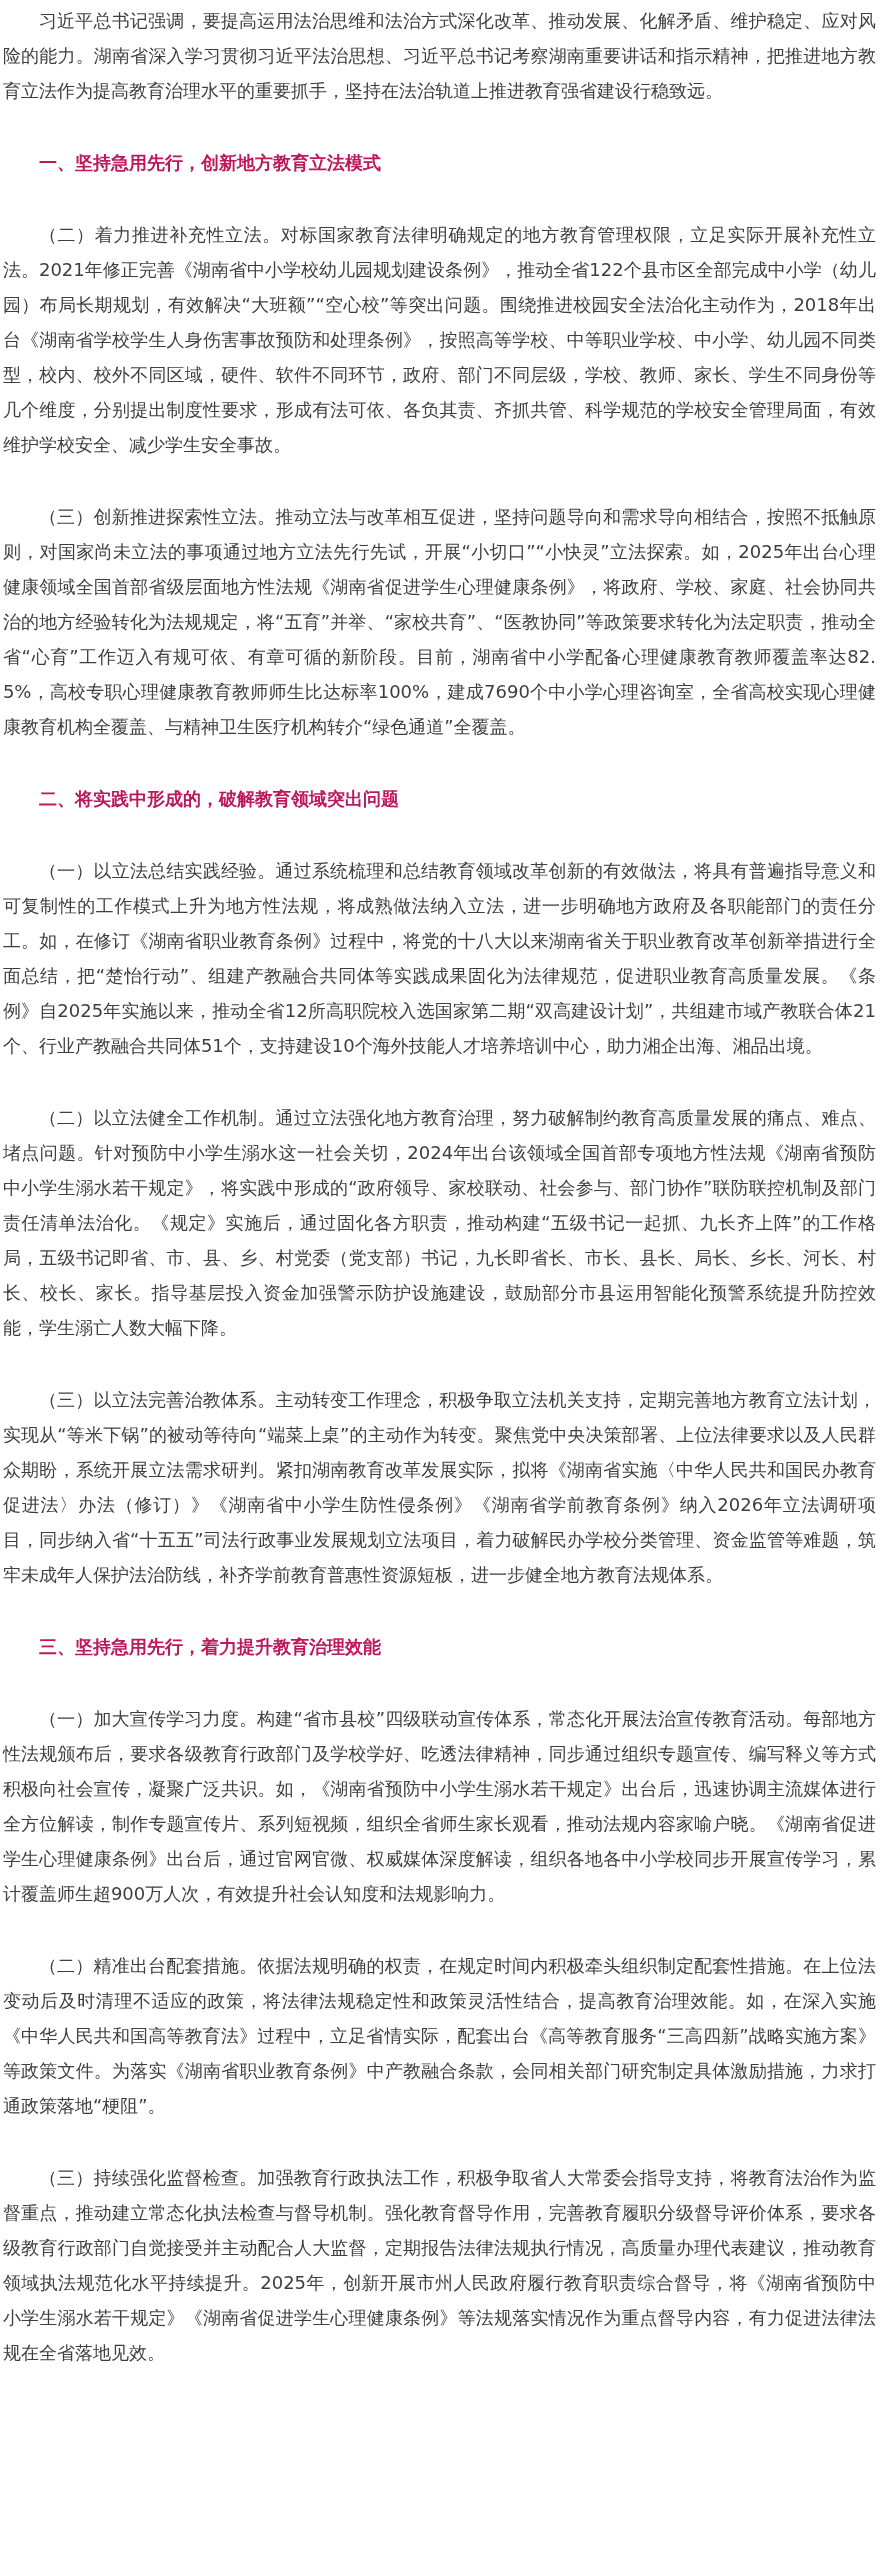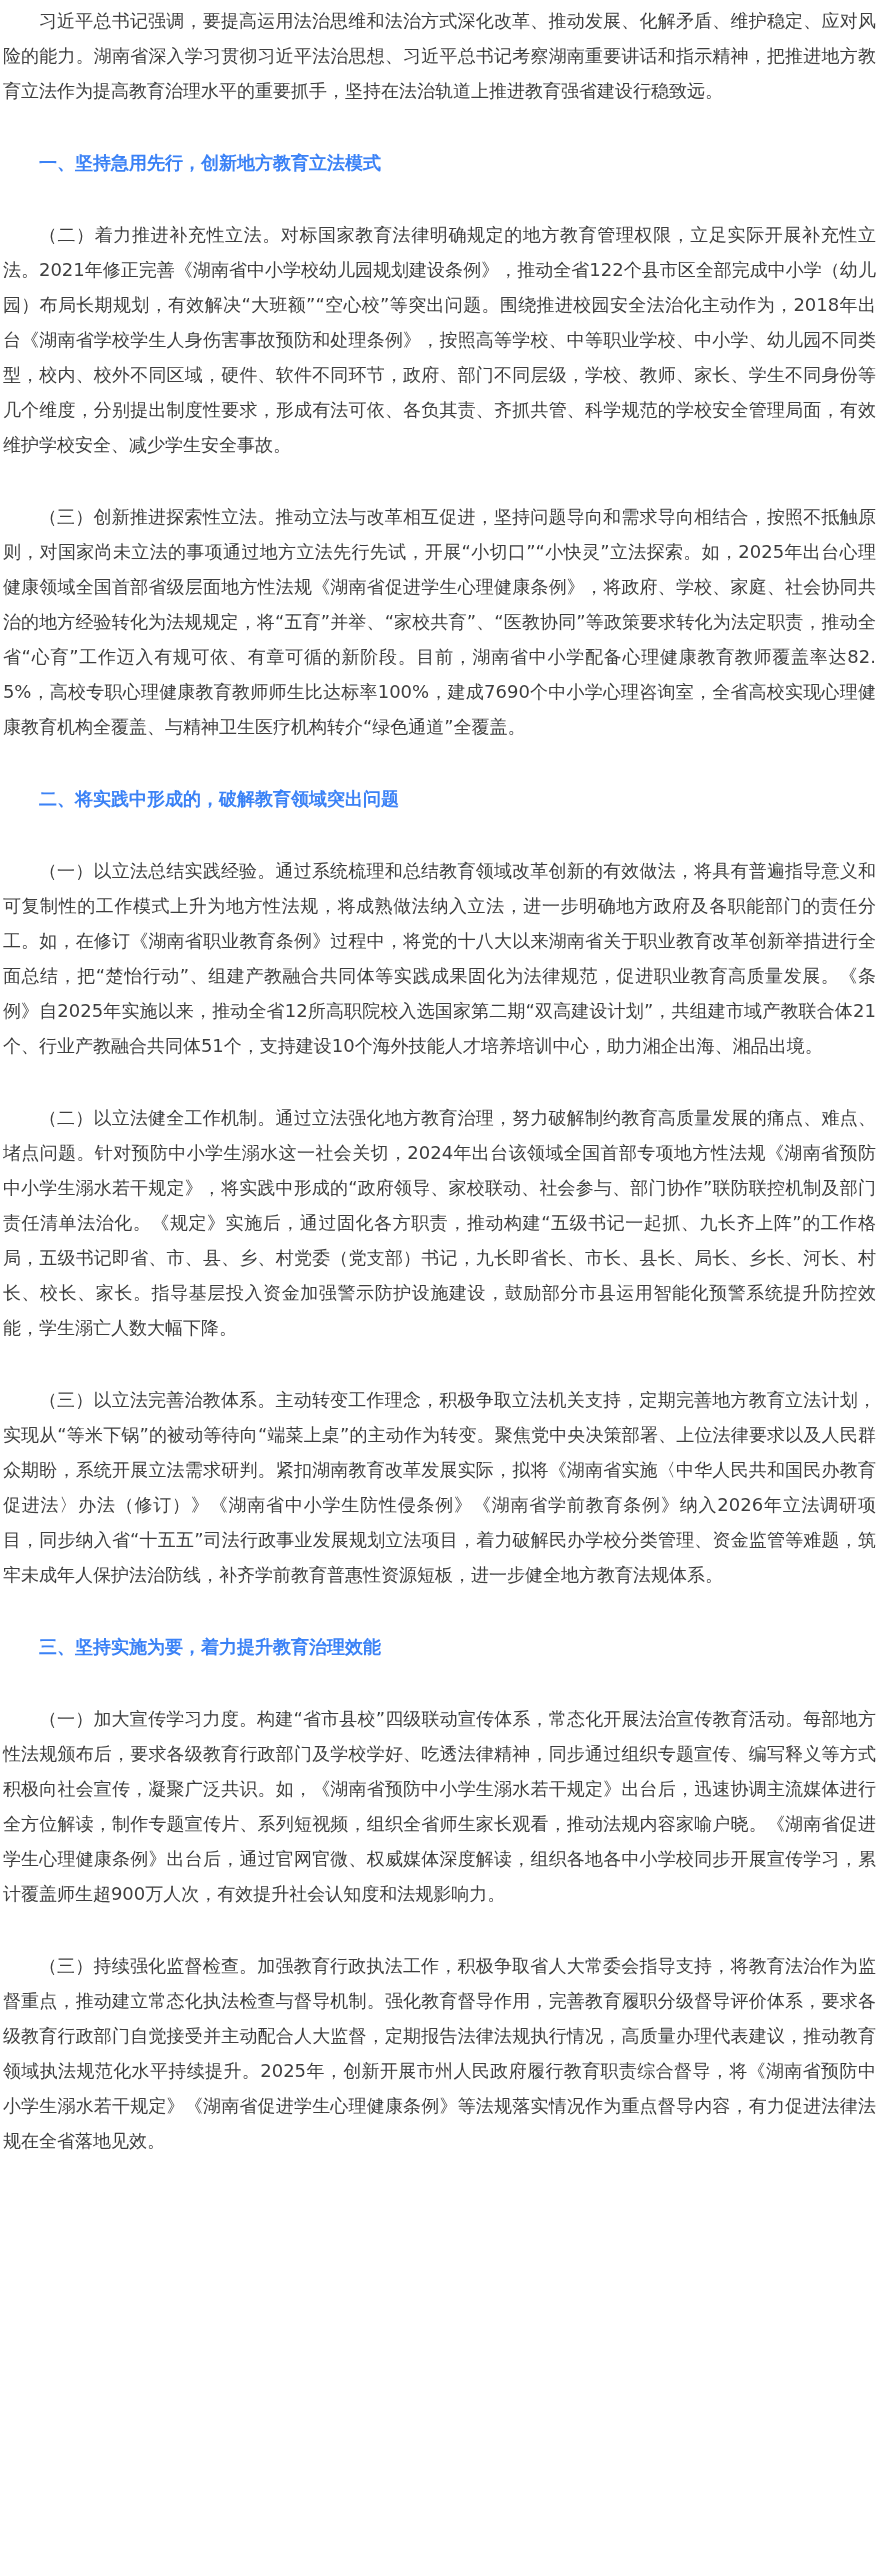--- a/index.html
+++ b/index.html
@@ -26,36 +26,37 @@
       text-align: justify;
       letter-spacing: 0;
       word-break: break-all;
     }
     .heading {
       margin: 0 0 37px 0;
       font-size: 18px;
       line-height: 35px;
       font-weight: bold;
       text-indent: 2em;
-      color: #3b82f6;
+      color: #be185d;
     }
     .para:last-child { margin-bottom: 0; }
   </style>
 </head>
 <body>
 
 <div class="article">
   <p class="para">习近平总书记强调，要提高运用法治思维和法治方式深化改革、推动发展、化解矛盾、维护稳定、应对风险的能力。湖南省深入学习贯彻习近平法治思想、习近平总书记考察湖南重要讲话和指示精神，把推进地方教育立法作为提高教育治理水平的重要抓手，坚持在法治轨道上推进教育强省建设行稳致远。</p>
 
   <h2 class="heading">一、坚持急用先行，创新地方教育立法模式</h2>
   <p class="para">（二）着力推进补充性立法。对标国家教育法律明确规定的地方教育管理权限，立足实际开展补充性立法。2021年修正完善《湖南省中小学校幼儿园规划建设条例》，推动全省122个县市区全部完成中小学（幼儿园）布局长期规划，有效解决“大班额”“空心校”等突出问题。围绕推进校园安全法治化主动作为，2018年出台《湖南省学校学生人身伤害事故预防和处理条例》，按照高等学校、中等职业学校、中小学、幼儿园不同类型，校内、校外不同区域，硬件、软件不同环节，政府、部门不同层级，学校、教师、家长、学生不同身份等几个维度，分别提出制度性要求，形成有法可依、各负其责、齐抓共管、科学规范的学校安全管理局面，有效维护学校安全、减少学生安全事故。</p>
   <p class="para">（三）创新推进探索性立法。推动立法与改革相互促进，坚持问题导向和需求导向相结合，按照不抵触原则，对国家尚未立法的事项通过地方立法先行先试，开展“小切口”“小快灵”立法探索。如，2025年出台心理健康领域全国首部省级层面地方性法规《湖南省促进学生心理健康条例》，将政府、学校、家庭、社会协同共治的地方经验转化为法规规定，将“五育”并举、“家校共育”、“医教协同”等政策要求转化为法定职责，推动全省“心育”工作迈入有规可依、有章可循的新阶段。目前，湖南省中小学配备心理健康教育教师覆盖率达82.5%，高校专职心理健康教育教师师生比达标率100%，建成7690个中小学心理咨询室，全省高校实现心理健康教育机构全覆盖、与精神卫生医疗机构转介“绿色通道”全覆盖。</p>
 
   <h2 class="heading">二、将实践中形成的，破解教育领域突出问题</h2>
   <p class="para">（一）以立法总结实践经验。通过系统梳理和总结教育领域改革创新的有效做法，将具有普遍指导意义和可复制性的工作模式上升为地方性法规，将成熟做法纳入立法，进一步明确地方政府及各职能部门的责任分工。如，在修订《湖南省职业教育条例》过程中，将党的十八大以来湖南省关于职业教育改革创新举措进行全面总结，把“楚怡行动”、组建产教融合共同体等实践成果固化为法律规范，促进职业教育高质量发展。《条例》自2025年实施以来，推动全省12所高职院校入选国家第二期“双高建设计划”，共组建市域产教联合体21个、行业产教融合共同体51个，支持建设10个海外技能人才培养培训中心，助力湘企出海、湘品出境。</p>
   <p class="para">（二）以立法健全工作机制。通过立法强化地方教育治理，努力破解制约教育高质量发展的痛点、难点、堵点问题。针对预防中小学生溺水这一社会关切，2024年出台该领域全国首部专项地方性法规《湖南省预防中小学生溺水若干规定》，将实践中形成的“政府领导、家校联动、社会参与、部门协作”联防联控机制及部门责任清单法治化。《规定》实施后，通过固化各方职责，推动构建“五级书记一起抓、九长齐上阵”的工作格局，五级书记即省、市、县、乡、村党委（党支部）书记，九长即省长、市长、县长、局长、乡长、河长、村长、校长、家长。指导基层投入资金加强警示防护设施建设，鼓励部分市县运用智能化预警系统提升防控效能，学生溺亡人数大幅下降。</p>
   <p class="para">（三）以立法完善治教体系。主动转变工作理念，积极争取立法机关支持，定期完善地方教育立法计划，实现从“等米下锅”的被动等待向“端菜上桌”的主动作为转变。聚焦党中央决策部署、上位法律要求以及人民群众期盼，系统开展立法需求研判。紧扣湖南教育改革发展实际，拟将《湖南省实施〈中华人民共和国民办教育促进法〉办法（修订）》《湖南省中小学生防性侵条例》《湖南省学前教育条例》纳入2026年立法调研项目，同步纳入省“十五五”司法行政事业发展规划立法项目，着力破解民办学校分类管理、资金监管等难题，筑牢未成年人保护法治防线，补齐学前教育普惠性资源短板，进一步健全地方教育法规体系。</p>
 
-  <h2 class="heading">三、坚持实施为要，着力提升教育治理效能</h2>
+  <h2 class="heading">三、坚持急用先行，着力提升教育治理效能</h2>
   <p class="para">（一）加大宣传学习力度。构建“省市县校”四级联动宣传体系，常态化开展法治宣传教育活动。每部地方性法规颁布后，要求各级教育行政部门及学校学好、吃透法律精神，同步通过组织专题宣传、编写释义等方式积极向社会宣传，凝聚广泛共识。如，《湖南省预防中小学生溺水若干规定》出台后，迅速协调主流媒体进行全方位解读，制作专题宣传片、系列短视频，组织全省师生家长观看，推动法规内容家喻户晓。《湖南省促进学生心理健康条例》出台后，通过官网官微、权威媒体深度解读，组织各地各中小学校同步开展宣传学习，累计覆盖师生超900万人次，有效提升社会认知度和法规影响力。</p>
+  <p class="para">（二）精准出台配套措施。依据法规明确的权责，在规定时间内积极牵头组织制定配套性措施。在上位法变动后及时清理不适应的政策，将法律法规稳定性和政策灵活性结合，提高教育治理效能。如，在深入实施《中华人民共和国高等教育法》过程中，立足省情实际，配套出台《高等教育服务“三高四新”战略实施方案》等政策文件。为落实《湖南省职业教育条例》中产教融合条款，会同相关部门研究制定具体激励措施，力求打通政策落地“梗阻”。</p>
   <p class="para">（三）持续强化监督检查。加强教育行政执法工作，积极争取省人大常委会指导支持，将教育法治作为监督重点，推动建立常态化执法检查与督导机制。强化教育督导作用，完善教育履职分级督导评价体系，要求各级教育行政部门自觉接受并主动配合人大监督，定期报告法律法规执行情况，高质量办理代表建议，推动教育领域执法规范化水平持续提升。2025年，创新开展市州人民政府履行教育职责综合督导，将《湖南省预防中小学生溺水若干规定》《湖南省促进学生心理健康条例》等法规落实情况作为重点督导内容，有力促进法律法规在全省落地见效。</p>
 </div>
 
 
 </body></html>

